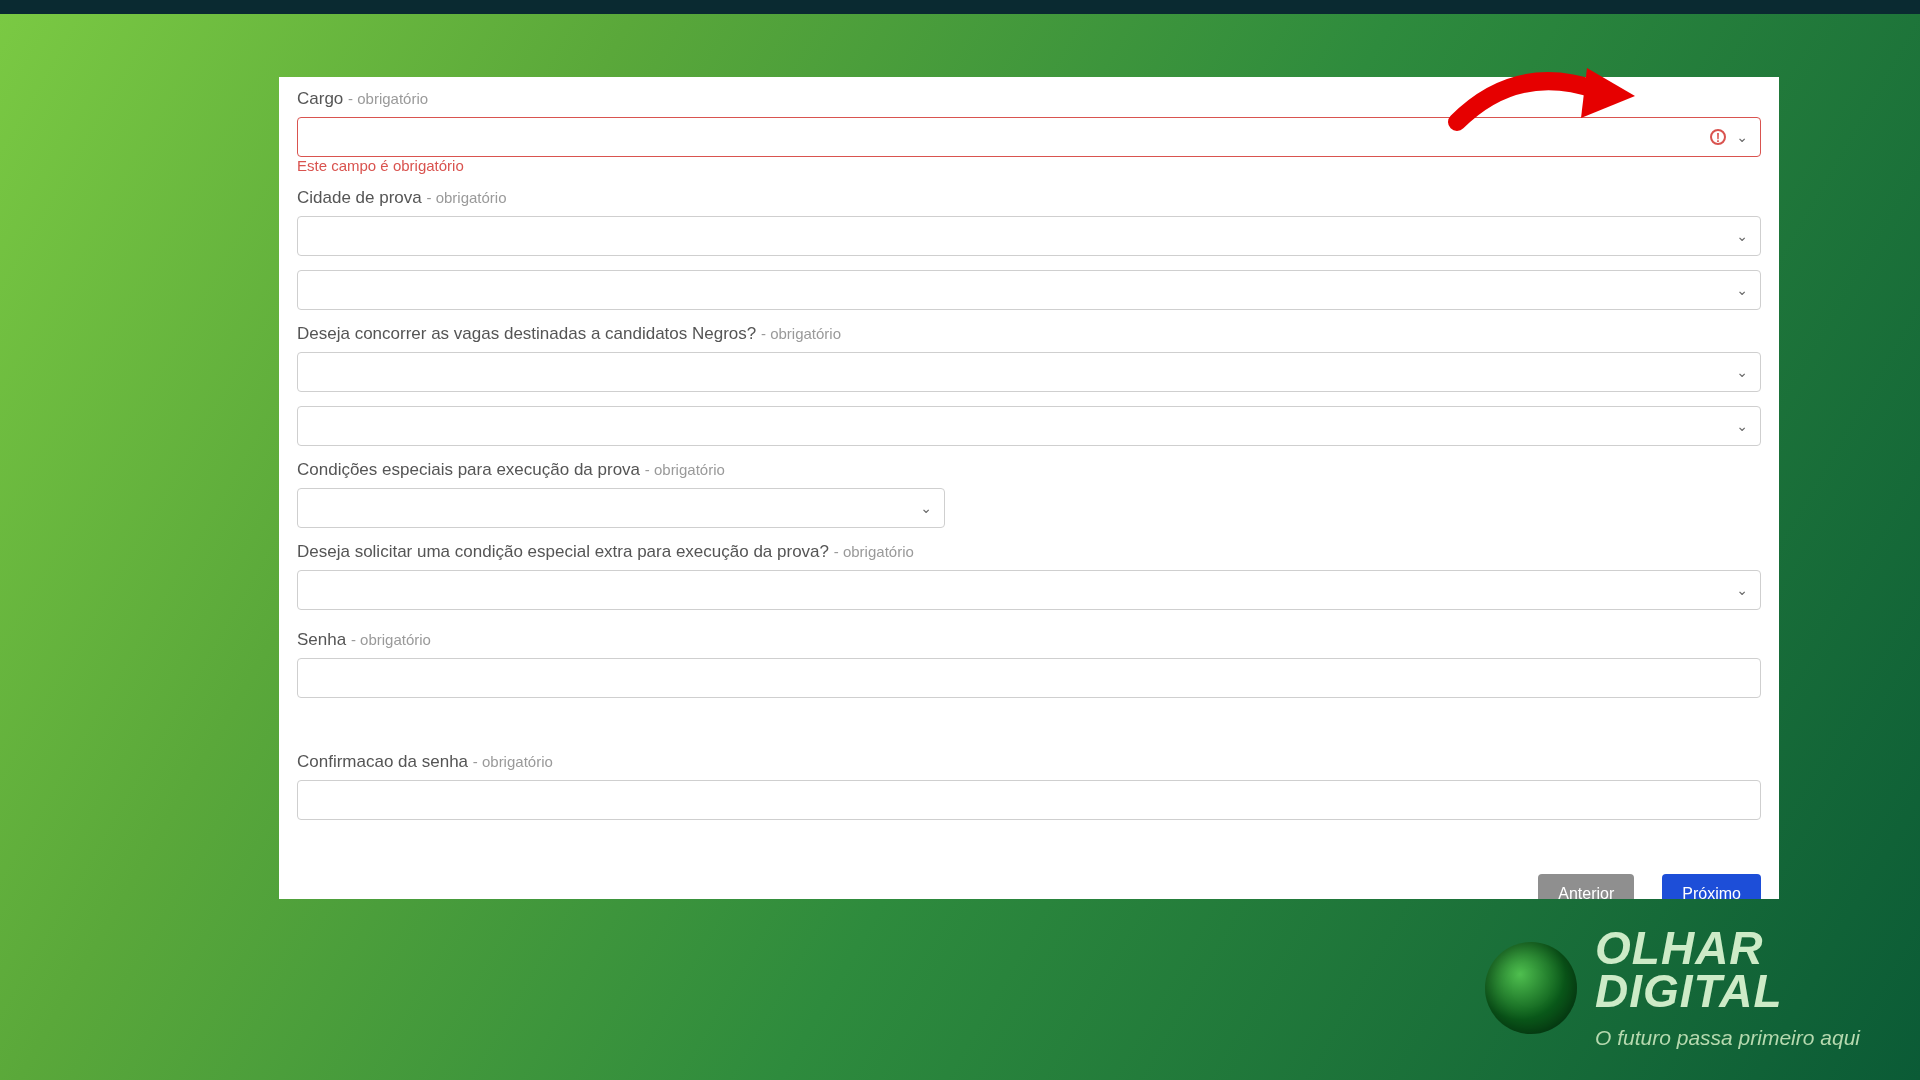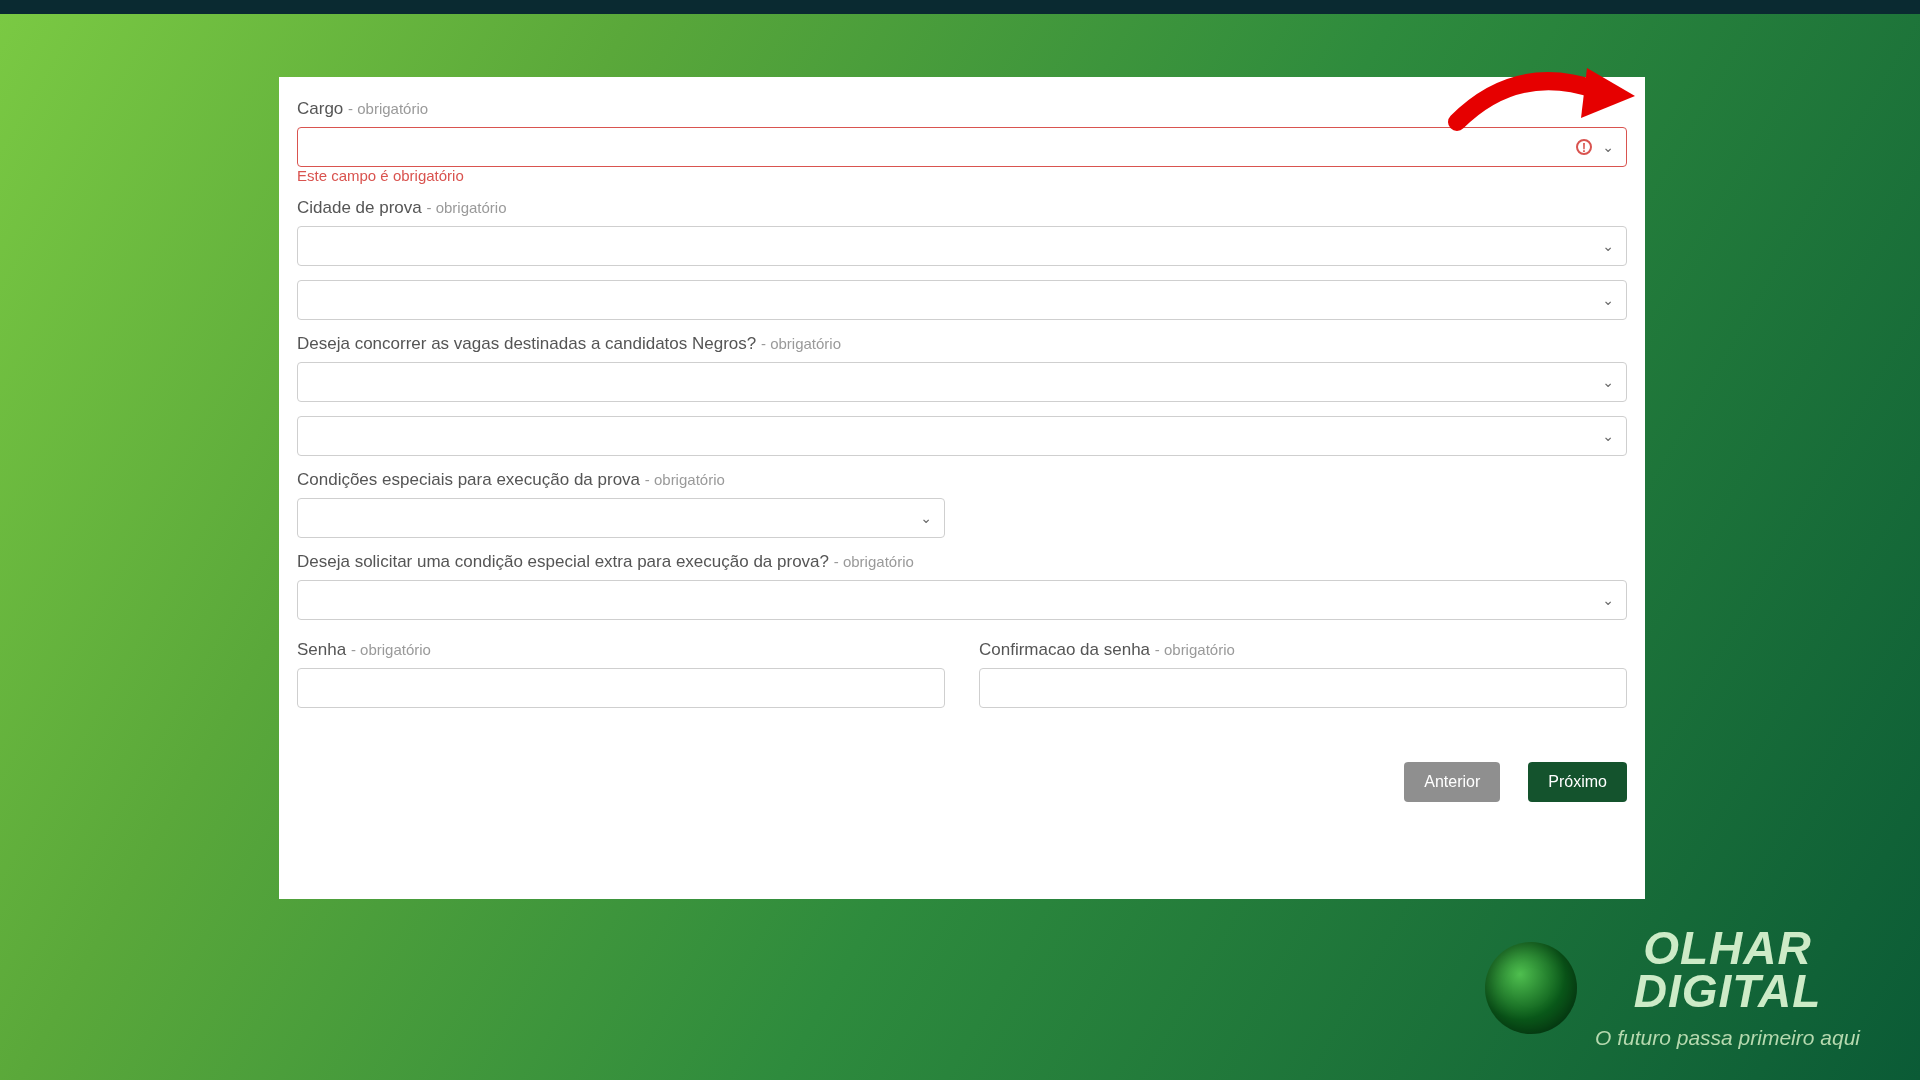--- a/index.html
+++ b/index.html
@@ -6,23 +6,23 @@
 html, body { width: 1920px; height: 1080px; overflow: hidden; font-family: Arial, Helvetica, sans-serif; }
 .bg {
   width: 1920px; height: 1080px;
   background: linear-gradient(120deg, #7ac943 0%, #5aa83a 25%, #2e8b3d 55%, #0b5b36 100%);
   position: relative;
   border-top: 14px solid #0a2a31;
 }
 .panel {
   position: absolute;
   left: 279px; top: 63px;
-  width: 1366px; height: 822px;
+  width: 1500px; height: 822px;
   background: #fff;
-  padding: 16px 18px 0 18px;
+  padding: 6px 18px 0 18px;
   overflow: hidden;
 }
 .field { margin-top: 6px; margin-bottom: 14px; }
 .label { font-size: 17px; color: #555; margin-bottom: 8px; }
 .label .req { color: #9a9a9a; font-size: 15px; }
 .select, .input {
   width: 100%; height: 40px;
   border: 1px solid #cfcfcf; border-radius: 4px;
   background: #fff; position: relative;
 }
@@ -31,42 +31,42 @@
   color: #6b6b6b; font-size: 14px;
 }
 .select.error { border: 1px solid #d9534f; }
 .select .err-icon {
   position: absolute; right: 34px; top: 50%; transform: translateY(-50%);
   width: 16px; height: 16px; border: 2px solid #d9534f; border-radius: 50%;
   color: #d9534f; font-size: 12px; line-height: 14px; text-align: center; font-weight: bold;
 }
 .err-text { color: #d9534f; font-size: 15px; }
 .half { width: 648px; }
-.row { display: flex; gap: 34px; }
+.row { display: flex; gap: 34px; flex-direction: column; }
 .row .col { flex: 1; }
 .buttons { display: flex; justify-content: flex-end; gap: 28px; margin-top: 40px; }
 .btn { height: 40px; padding: 0 20px; border: none; border-radius: 4px; font-size: 16px; cursor: pointer; color: #fff; }
 .btn.prev { background: #8f8f8f; }
-.btn.next { background: #14532d; }
+.btn.next { background: #1d4ed8; }
 
 .arrow {
   position: absolute; left: 1447px; top: 48px; width: 200px; height: 80px;
   pointer-events: none;
 }
 
 .brand {
   position: absolute; right: 60px; bottom: 30px;
   display: flex; align-items: center; gap: 18px;
 }
 .brand .globe {
   width: 92px; height: 92px; border-radius: 50%;
   background: radial-gradient(circle at 38% 35%, #4fbf4f 0%, #0a5a1a 55%, #033010 100%);
   box-shadow: 0 0 22px rgba(0,0,0,.35) inset;
 }
-.brand .txt { text-align: center; }
+.brand .txt { text-align: left; }
 .brand .name { font-size: 46px; font-weight: 800; color: #cdebc7; letter-spacing: 1px; line-height: .95; font-style: italic; }
 .brand .tag { font-size: 21px; color: #b6d9af; font-style: italic; margin-top: 12px; }
 </style>
 </head>
 <body>
 
 <div class="bg">
 
   <div class="panel">
 

